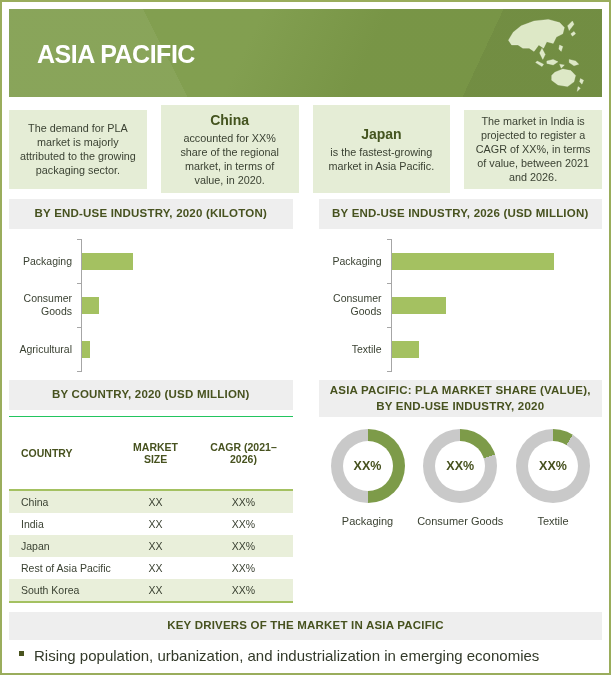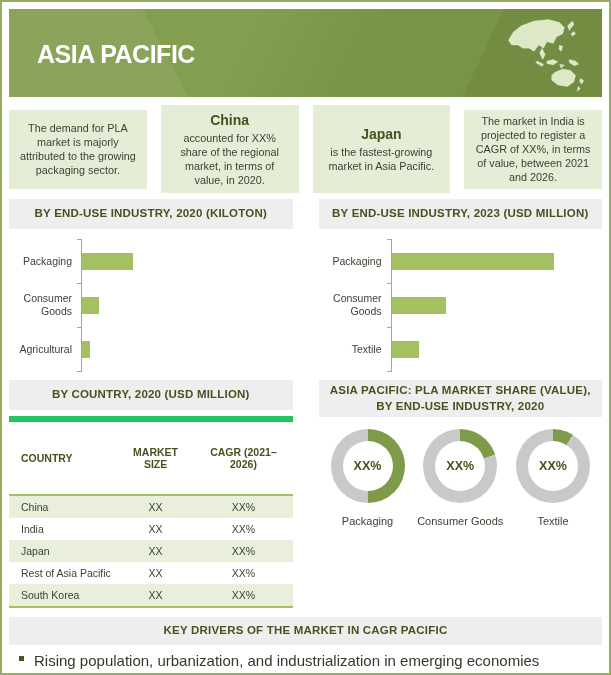--- a/index.html
+++ b/index.html
@@ -66,21 +66,21 @@
   }
   .bar { height:17px; background:#a4c161; }
   .axis-end-tick { margin-left:68px; width:5px; height:1px; background:#a6a6a6; }
   
   .bottom-row { margin-bottom:9px; }
   .bottom-row .section-header { margin-bottom:6px; }
   
   table.country-table { width:100%; border-collapse:collapse; font-size:10.5px; }
   table.country-table th {
     font-weight:bold; color:#47521f; text-align:center; padding:24px 4px;
-    border-top:6px solid #22c55e; border-bottom:2px solid #a4c161; font-size:10.5px;
+    border-top:1px solid #22c55e; border-bottom:2px solid #a4c161; font-size:10.5px;
   }
   table.country-table th:first-child { text-align:left; padding-left:12px; }
   table.country-table td { padding:5px 4px; text-align:center; color:#3a4132; }
   table.country-table td:first-child { text-align:left; padding-left:12px; width:38%; }
   table.country-table tr:nth-child(odd) td { background:#e9efda; }
   table.country-table tr:last-child td { border-bottom:2px solid #a4c161; }
   
   .donut-row { display:flex; justify-content:space-between; padding:6px 4px 0 4px; }
   .donut-wrap { width:90px; display:flex; flex-direction:column; align-items:center; }
   .donut {
@@ -159,21 +159,21 @@
           <div class="bar-label">Agricultural</div>
           <div class="bar-track">
             <div class="bar" style="width: 4%; background: rgb(164, 193, 97);"></div>
           </div>
         </div>
         <div class="axis-end-tick"></div>
       </div>
   </div>
   <div class="col">
     <div class="section-header">
-      <span>BY END-USE INDUSTRY, 2023 (USD MILLION)</span>
+      <span>BY END-USE INDUSTRY, 2026 (USD MILLION)</span>
     </div>
     <div class="bar-chart" id="bar-chart-1">
         <div class="bar-row">
           <div class="bar-label">Packaging</div>
           <div class="bar-track">
             <div class="bar" style="width: 77%; background: rgb(164, 193, 97);"></div>
           </div>
         </div>
         <div class="bar-row">
           <div class="bar-label">Consumer Goods</div>
@@ -263,21 +263,21 @@
             </div>
           </div>
           <div class="donut-label">Textile</div>
         </div>
       </div>
   </div>
 </div>
 
 <div class="key-drivers">
   <div class="section-header">
-    <span>KEY DRIVERS OF THE MARKET IN CAGR PACIFIC</span>
+    <span>KEY DRIVERS OF THE MARKET IN ASIA PACIFIC</span>
   </div>
   <ul class="kd-list" id="kd-list">
       <li>
         <span class="kd-bullet"></span>
         <span>Rising population, urbanization, and industrialization in emerging economies</span>
       </li>
     </ul>
 </div>
 
 </body></html>

